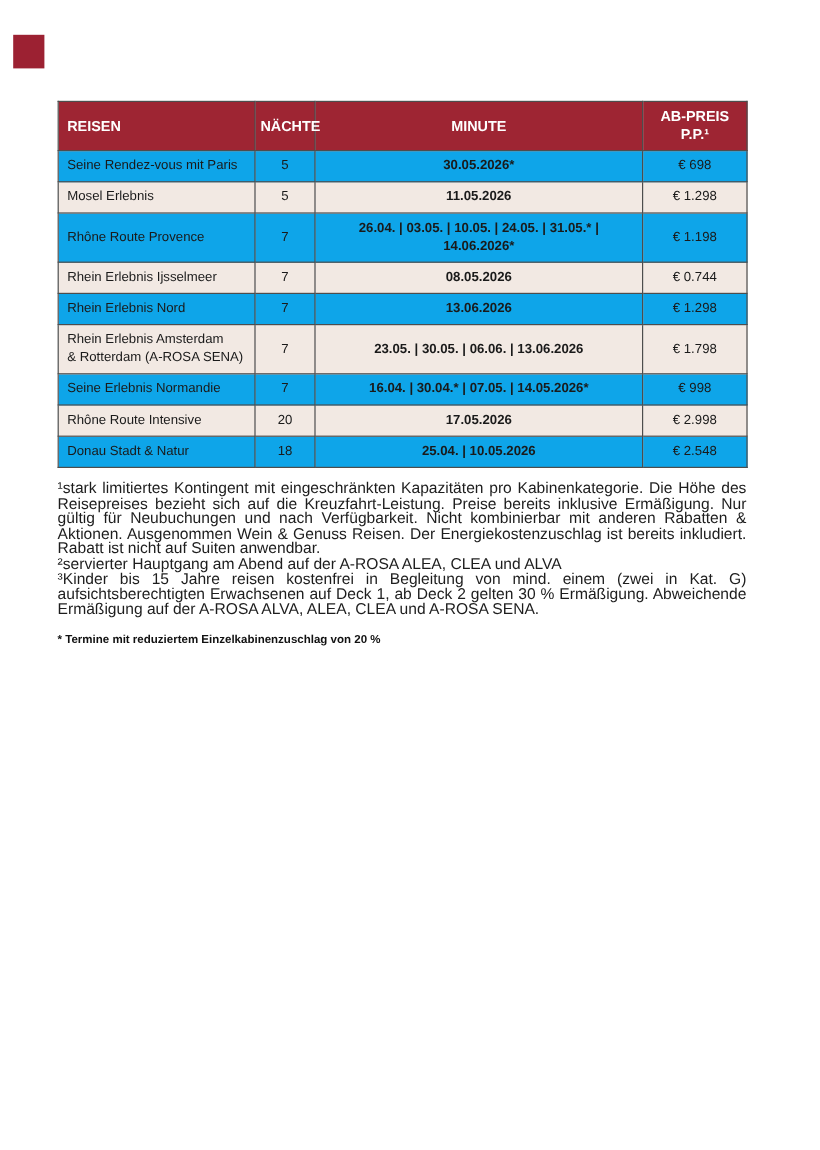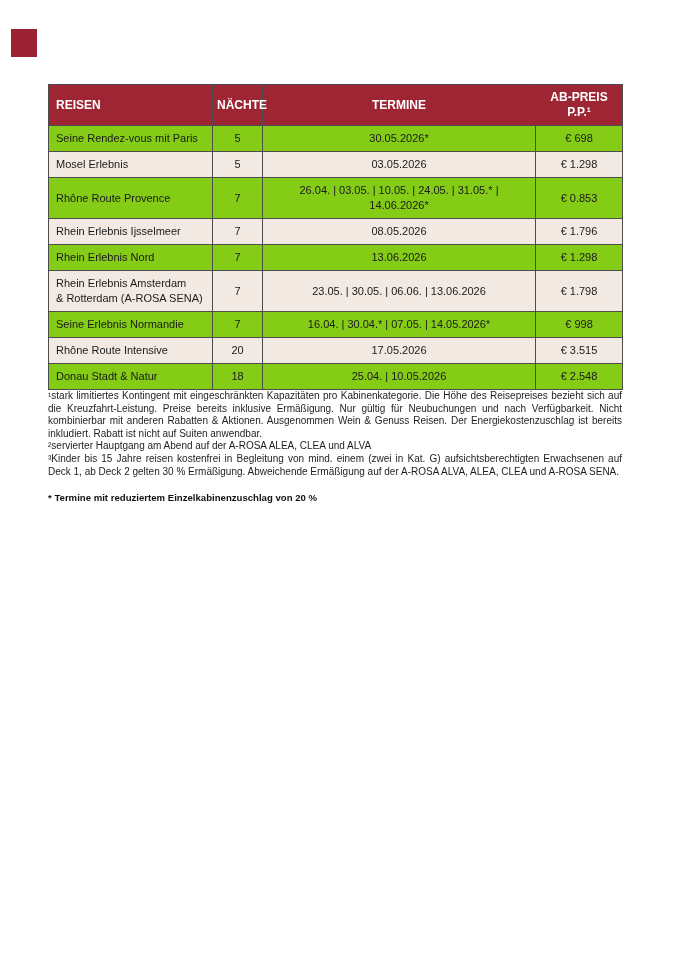--- a/index.html
+++ b/index.html
@@ -55,31 +55,32 @@
   }
   .deals thead th {
     background: #9E2533;
     color: #ffffff;
     font-weight: bold;
     font-size: 12px;
     height: 25px;
     text-align: center;
   }
   .deals thead th.h-reisen { text-align: left; padding-left: 7px; }
-  .deals tbody tr { background: #84cc16; }
+  .deals tbody tr { background: #0ea5e9; }
   .deals tbody tr:nth-child(even) { background: #F2E9E3; }
   .deals td.trip {
     text-align: left;
     padding-left: 7px;
     white-space: pre-line;
   }
   .deals td.nights, .deals td.dates, .deals td.price { text-align: center; }
-  .deals td.dates { white-space: pre-line; }
+  .deals td.dates { white-space: pre-line; font-weight: bold; }
   .footnotes {
-    font-size: 10px;
+    margin-top: 11px;
+    font-size: 13px;
     line-height: 12.6px;
     text-align: justify;
     color: #1d1d1d;
   }
   .footnotes p { margin: 0; }
   .starred-note {
     margin-top: 14px;
     font-size: 9.6px;
     line-height: 12.6px;
     font-weight: bold;
@@ -98,49 +99,49 @@
     <colgroup>
       <col class="c-reisen">
         <col class="c-naechte">
         <col class="c-termine">
         <col class="c-preis">
     </colgroup>
     <thead>
       <tr>
         <th class="h-reisen">REISEN</th>
         <th>NÄCHTE</th>
-        <th>TERMINE</th>
+        <th>MINUTE</th>
         <th>AB-PREIS P.P.¹</th>
       </tr>
     </thead>
     <tbody>
       <tr>
         <td class="trip">Seine Rendez-vous mit Paris</td>
         <td class="nights">5</td>
         <td class="dates">30.05.2026*</td>
         <td class="price">€ 698</td>
       </tr>
       <tr>
         <td class="trip">Mosel Erlebnis</td>
         <td class="nights">5</td>
-        <td class="dates">03.05.2026</td>
+        <td class="dates">11.05.2026</td>
         <td class="price">€ 1.298</td>
       </tr>
       <tr>
         <td class="trip">Rhône Route Provence</td>
         <td class="nights">7</td>
         <td class="dates">26.04. | 03.05. | 10.05. | 24.05. | 31.05.* |
 14.06.2026*</td>
-        <td class="price">€ 0.853</td>
+        <td class="price">€ 1.198</td>
       </tr>
       <tr>
         <td class="trip">Rhein Erlebnis Ijsselmeer</td>
         <td class="nights">7</td>
         <td class="dates">08.05.2026</td>
-        <td class="price">€ 1.796</td>
+        <td class="price">€ 0.744</td>
       </tr>
       <tr>
         <td class="trip">Rhein Erlebnis Nord</td>
         <td class="nights">7</td>
         <td class="dates">13.06.2026</td>
         <td class="price">€ 1.298</td>
       </tr>
       <tr>
         <td class="trip">Rhein Erlebnis Amsterdam
 &amp; Rotterdam (A-ROSA SENA)</td>
@@ -151,21 +152,21 @@
       <tr>
         <td class="trip">Seine Erlebnis Normandie</td>
         <td class="nights">7</td>
         <td class="dates">16.04. | 30.04.* | 07.05. | 14.05.2026*</td>
         <td class="price">€ 998</td>
       </tr>
       <tr>
         <td class="trip">Rhône Route Intensive</td>
         <td class="nights">20</td>
         <td class="dates">17.05.2026</td>
-        <td class="price">€ 3.515</td>
+        <td class="price">€ 2.998</td>
       </tr>
       <tr>
         <td class="trip">Donau Stadt &amp; Natur</td>
         <td class="nights">18</td>
         <td class="dates">25.04. | 10.05.2026</td>
         <td class="price">€ 2.548</td>
       </tr>
     </tbody>
   </table>
 

